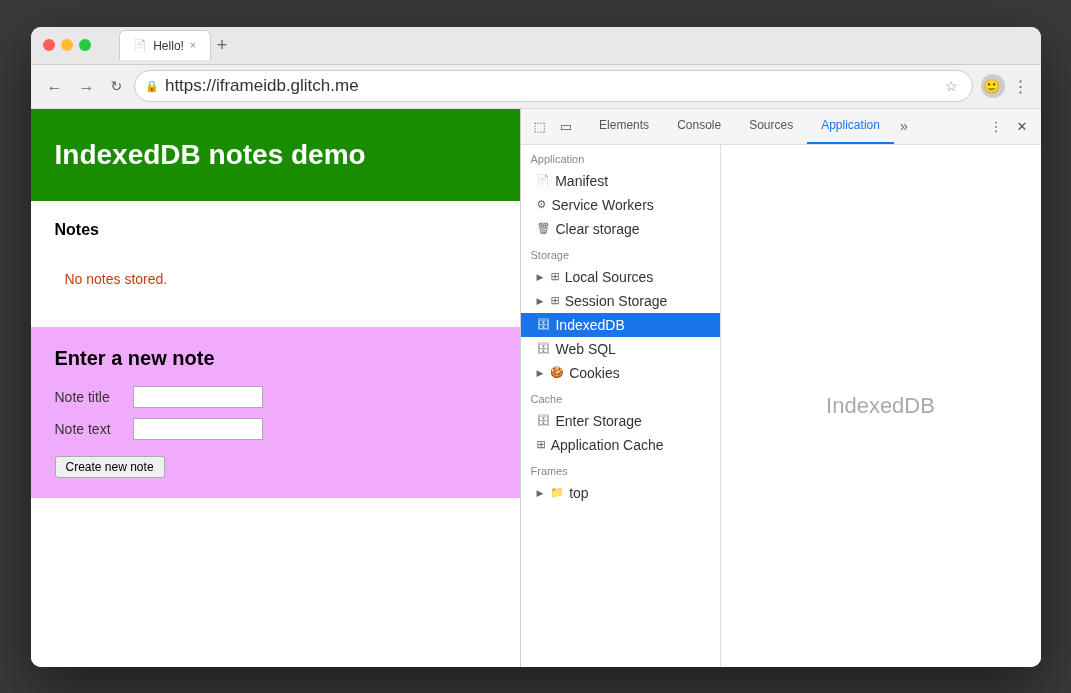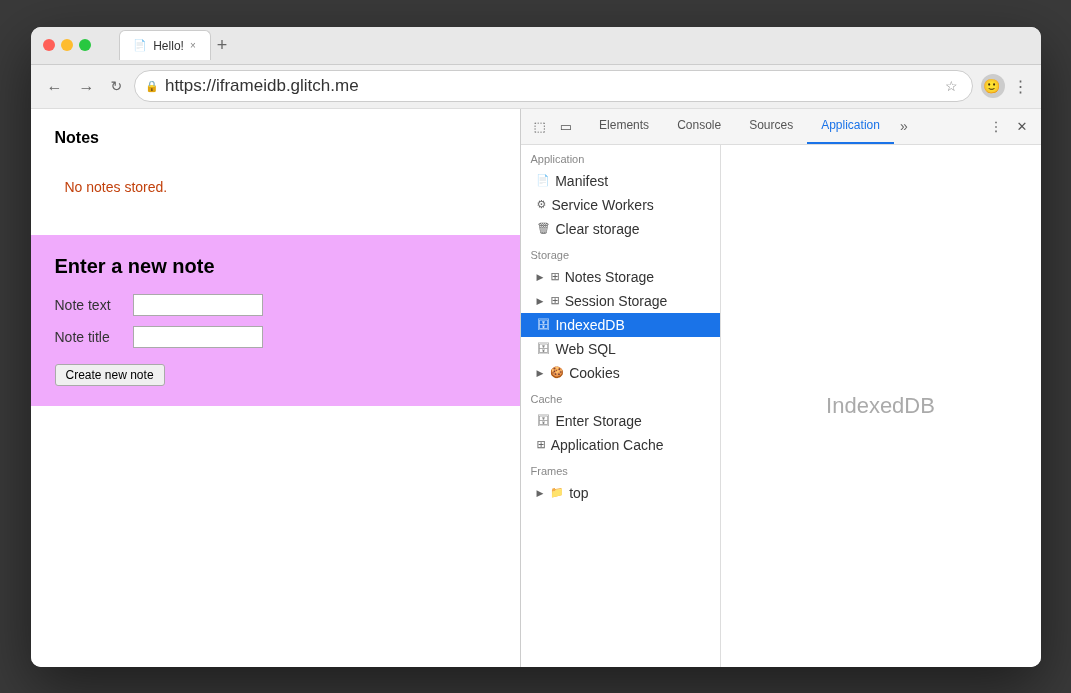--- a/index.html
+++ b/index.html
@@ -350,34 +350,37 @@
       <span class="url-text">https://iframeidb.glitch.me</span>
       <span class="star-icon">☆</span>
     </div>
     <div class="profile-icon">🙂</div>
     <button class="menu-btn">⋮</button>
   </div>
 
   <div class="main">
 
     <div class="viewport">
+      <div class="site-header">
+        <h1 class="site-title">IndexedDB notes demo</h1>
+      </div>
       <div class="site-content">
         <div class="notes-section">
           <h2 class="notes-heading">Notes</h2>
           <p class="no-notes">No notes stored.</p>
         </div>
       </div>
       <div class="add-note-section">
         <h2 class="add-note-heading">Enter a new note</h2>
         <div class="form-row">
+          <label class="form-label">Note title</label>
+          <input class="form-input" type="text" style="">
+        </div>
+        <div class="form-row">
           <label class="form-label">Note text</label>
-          <input class="form-input" type="text" style="">
-        </div>
-        <div class="form-row">
-          <label class="form-label">Note title</label>
           <input class="form-input" type="text" style="">
         </div>
         <button class="create-btn">Create new note</button>
       </div>
     </div>
 
     <div class="devtools">
 
       <div class="devtools-toolbar">
         <div class="devtools-left-icons">
@@ -420,21 +423,21 @@
           </div>
           <div class="dt-item">
             <span class="dt-item-icon">🗑</span>
             <span class="dt-item-label">Clear storage</span>
           </div>
 
           <div class="dt-section-label">Storage</div>
           <div class="dt-item">
             <span class="dt-item-arrow">▶</span>
             <span class="dt-item-icon">⊞</span>
-            <span class="dt-item-label">Notes Storage</span>
+            <span class="dt-item-label">Local Sources</span>
           </div>
           <div class="dt-item">
             <span class="dt-item-arrow">▶</span>
             <span class="dt-item-icon">⊞</span>
             <span class="dt-item-label">Session Storage</span>
           </div>
           <div class="dt-item selected">
             <span class="dt-item-icon">🗄</span>
             <span class="dt-item-label">IndexedDB</span>
           </div>

